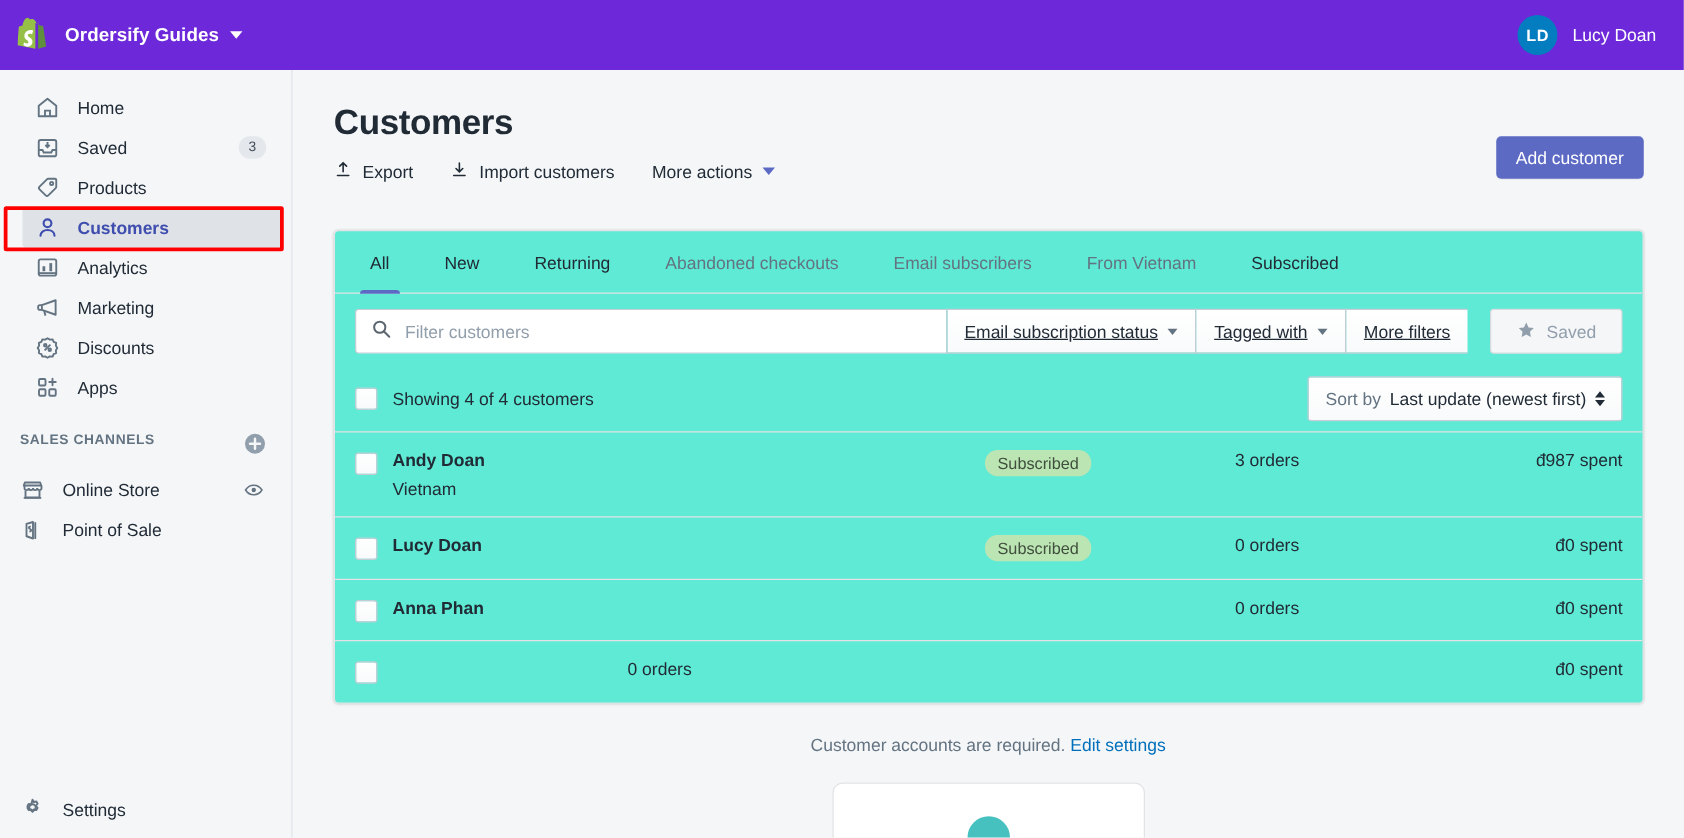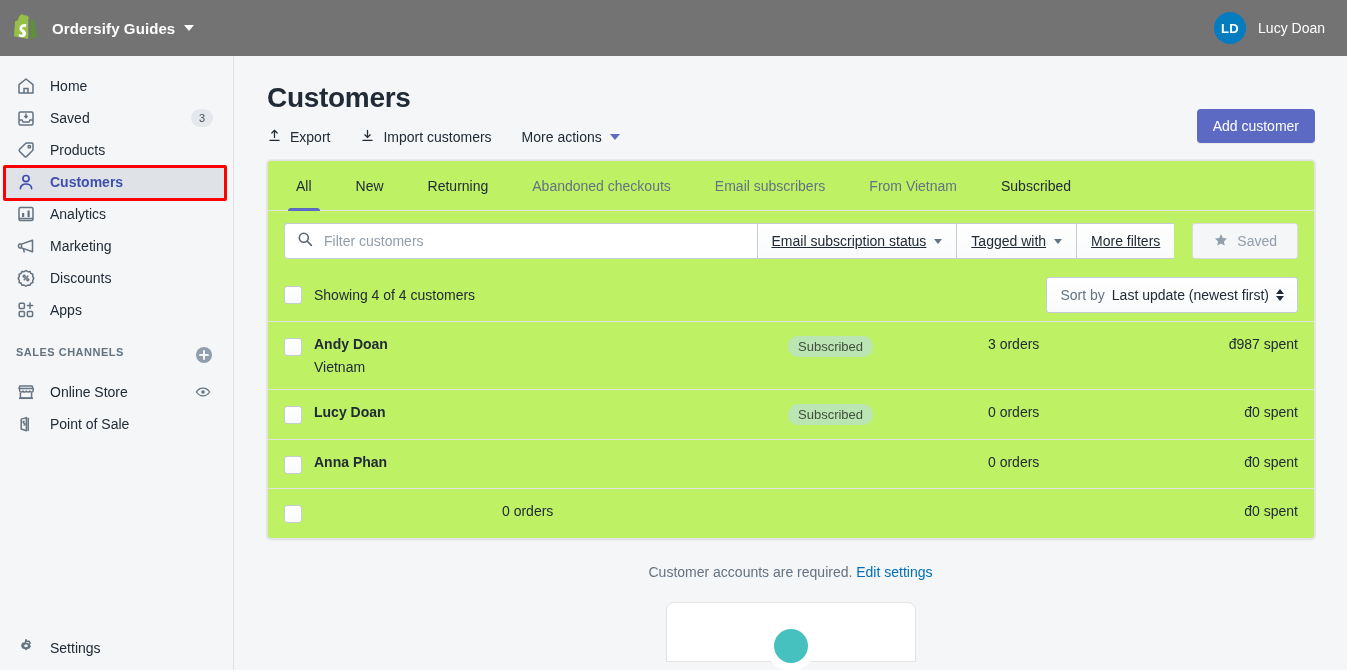--- a/index.html
+++ b/index.html
@@ -7,21 +7,21 @@
     width: 1347px; height: 670px;
     font-family: "Liberation Sans", sans-serif;
     background: #f4f6f8;
     overflow: hidden;
   }
 
   
   .topbar {
     position: absolute; top: 0; left: 0;
     width: 1347px; height: 56px;
-    background: #737373;
+    background: #6d28d9;
     display: flex; align-items: center;
   }
   .brand { display: flex; align-items: center; padding-left: 14px; width: 222px; }
   .shopify-logo {
     width: 26px; height: 28px; position: relative; flex: 0 0 auto;
   }
   .brand-name {
     color: #ffffff; font-size: 15px; font-weight: bold;
     margin-left: 12px; letter-spacing: .1px; white-space: nowrap;
   }
@@ -68,21 +68,21 @@
   }
   .nav-item.active { background: #dfe3e8; }
   .nav-item.active .nav-label { color: #3f4eae; font-weight: bold; }
   .nav-badge {
     position: absolute; right: 14px;
     background: #e4e7eb; color: #454f5b;
     font-size: 11px; border-radius: 10px;
     padding: 2px 8px; line-height: 14px;
   }
   .nav-eye { position: absolute; right: 16px; width: 16px; height: 16px; }
-  .nav-top { padding-top: 14px; }
+  .nav-top { padding-top: 14px; padding-left: 12px; }
   .section-head {
     display: flex; align-items: flex-start; justify-content: space-between;
     padding: 0 20px 0 16px; height: 30px; margin-top: 20px;
   }
   .section-title {
     font-size: 11px; font-weight: bold; letter-spacing: .5px;
     color: #637381;
   }
   .plus-btn { width: 18px; height: 18px; cursor: pointer; }
   .settings-row {
@@ -123,22 +123,22 @@
   }
   .add-customer {
     position: absolute; right: 32px; top: 53px;
     background: #5c6ac4; color: #fff; border: none;
     font-size: 14px; font-family: inherit;
     padding: 9px 16px; border-radius: 4px; cursor: pointer;
     box-shadow: 0 1px 0 rgba(22,29,37,.05);
   }
 
   .card {
-    margin: 14px 32px 0 33px;
-    background: #bef264; border: 1px solid #e1e3e5;
+    margin: 38px 32px 0 33px;
+    background: #5eead4; border: 1px solid #e1e3e5;
     border-radius: 4px; box-shadow: 0 0 0 1px rgba(63,63,68,.05), 0 1px 3px rgba(63,63,68,.08);
     overflow: hidden;
   }
 
   .tabs {
     display: flex; align-items: stretch;
     border-bottom: 1px solid #e1e3e5; height: 50px; padding: 0 6px;
   }
   .tab {
     display: flex; align-items: center; justify-content: center;

